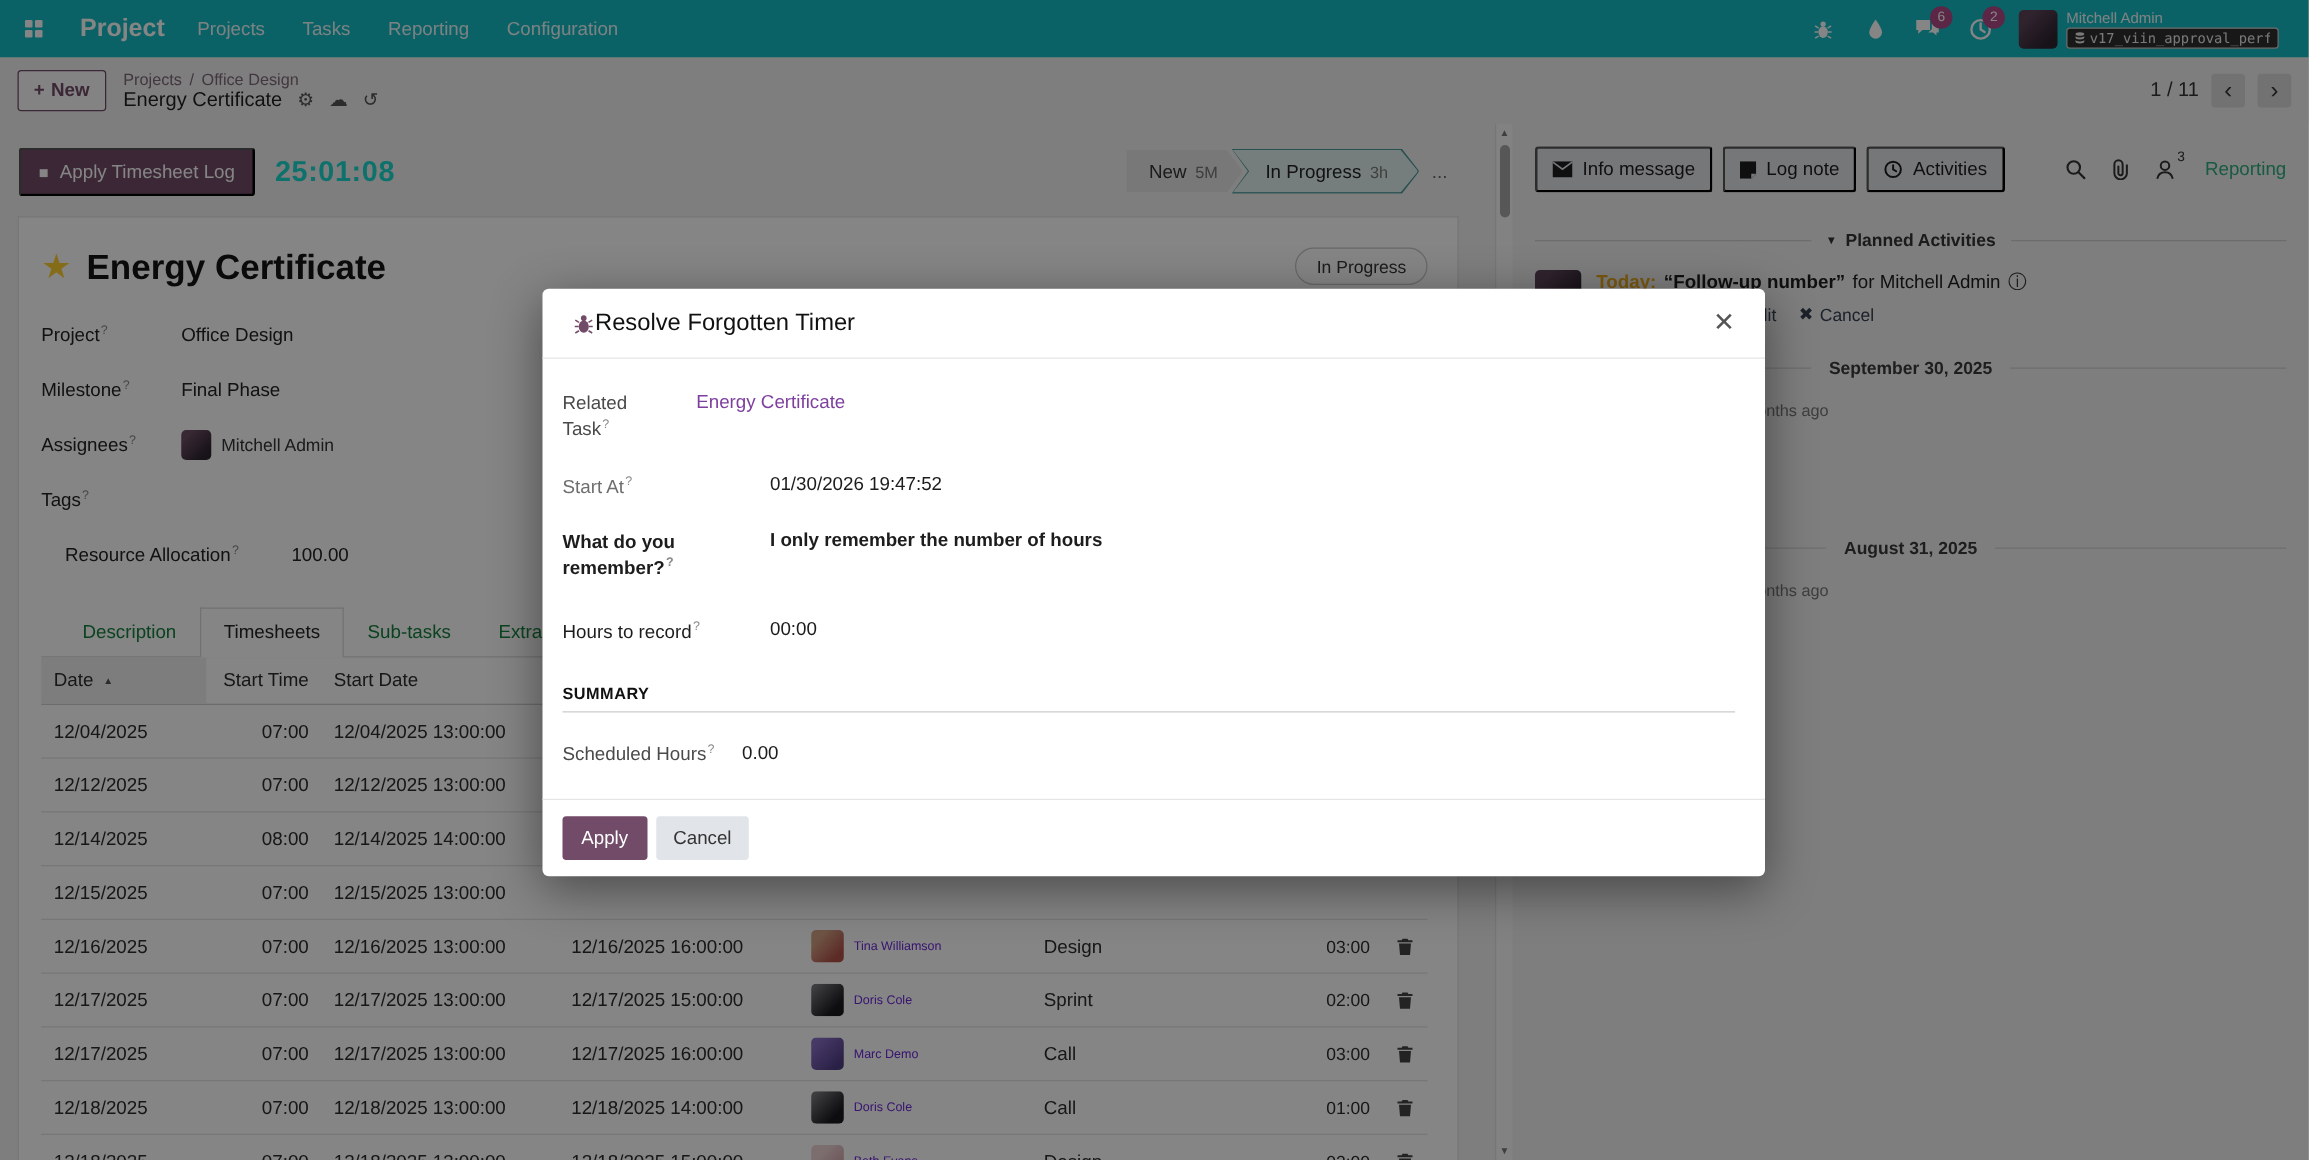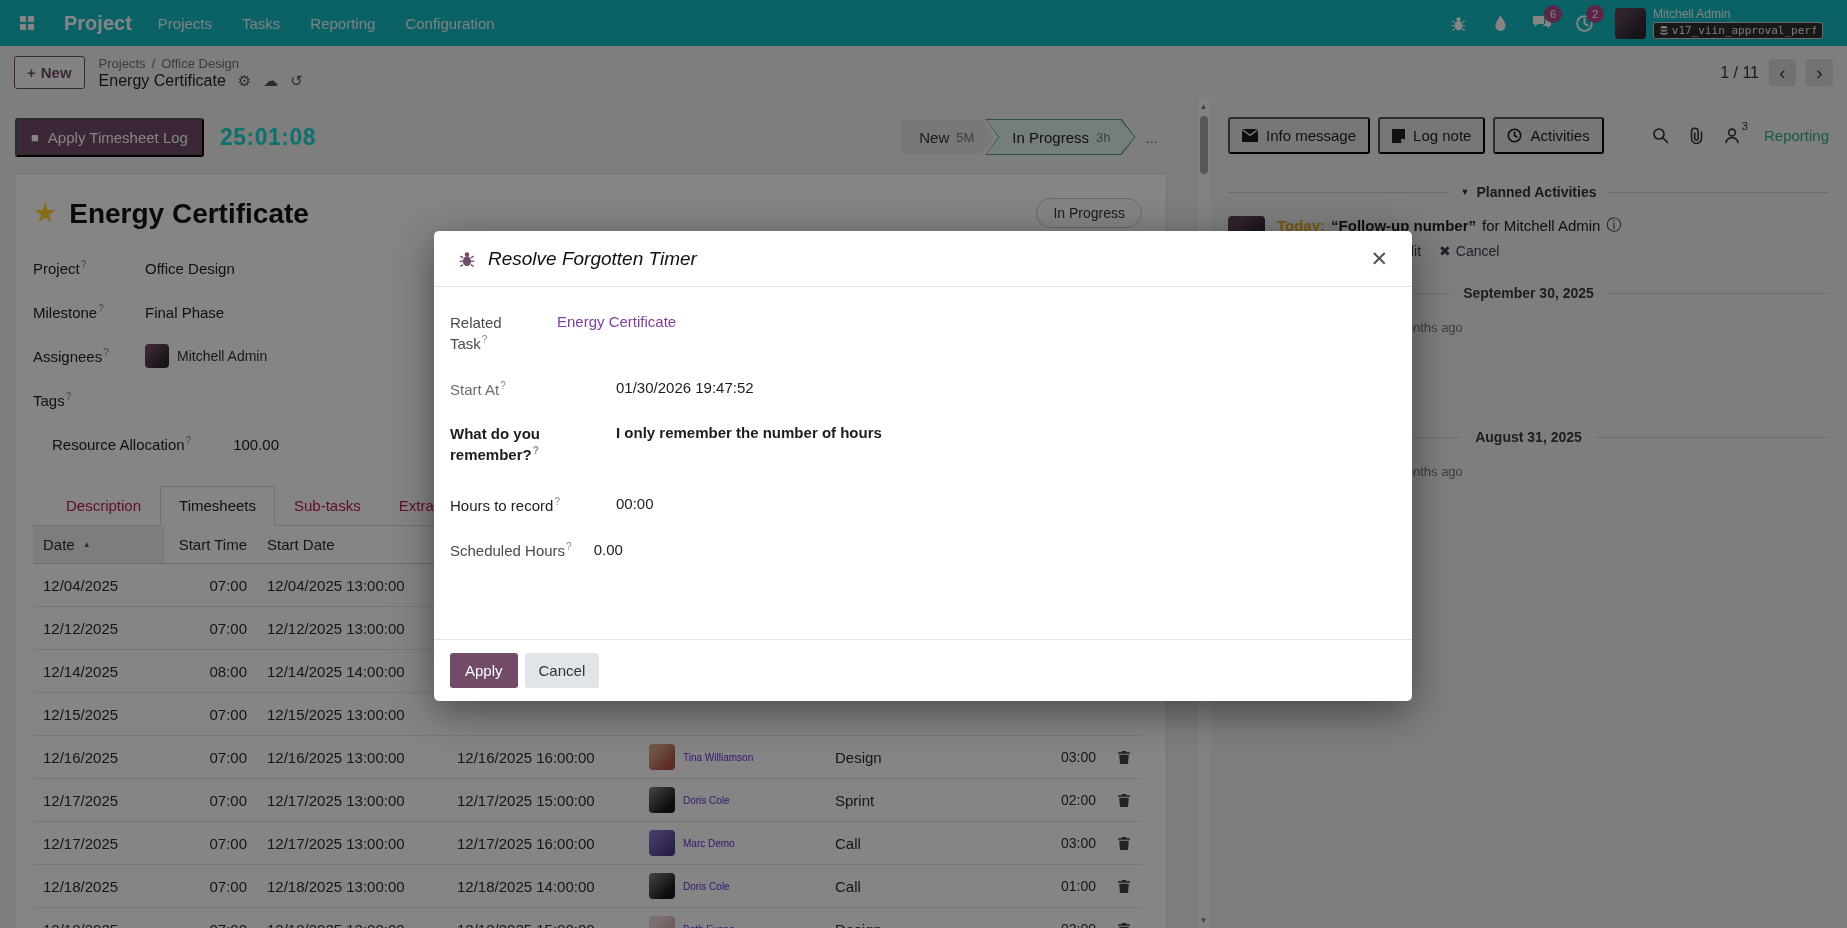--- a/index.html
+++ b/index.html
@@ -89,21 +89,21 @@
   .f-label{min-width:104px;color:#222;font-size:15px;}
   .f-label.wide{min-width:0;margin-right:34px;margin-left:19px;}
   .help::after{content:"?";font-size:10px;color:#888;vertical-align:super;margin-left:1px;}
   .f-value{color:#222;font-size:15px;margin-left:8px;}
   .assignee{display:flex;align-items:center;gap:8px;margin-left:8px;}
   .avatar-xs{width:24px;height:24px;border-radius:4px;background:linear-gradient(135deg,#6b4d63 20%,#2e2330 80%);}
   .assignee .nm{font-size:14px;color:#333;}
 
   
   .tabs{display:flex;margin-top:30px;border-bottom:1px solid #d9d9d9;padding-left:14px;}
-  .tab{padding:10px 18px;font-size:15px;color:#be185d;cursor:pointer;border:1px solid transparent;}
+  .tab{padding:10px 18px;font-size:15px;color:#15803d;cursor:pointer;border:1px solid transparent;}
   .tab.active{background:#fff;border-color:#d9d9d9 #d9d9d9 #fff #d9d9d9;color:#222;margin-bottom:-1px;}
 
   
   .ttable{margin-top:0;}
   .tr{display:grid;grid-template-columns:132px 92px 190px 192px 186px 210px 1fr 36px;
     align-items:center;height:43px;border-bottom:1px solid #e4e4e4;}
   .tr.head{height:38px;border-bottom:1px solid #cfcfcf;font-size:14px;color:#222;}
   .td{padding:0 10px;font-size:15px;color:#2c2c2c;white-space:nowrap;overflow:hidden;}
   .td.num{text-align:right;}
   .head .td{font-weight:normal;}
@@ -143,21 +143,21 @@
   .msg-head{font-size:14px;color:#1d1d1d;white-space:nowrap;display:flex;gap:8px;align-items:baseline;}
   .msg-author{font-weight:bold;}
   .msg-ago{color:#777;font-size:13px;}
   .msg-body{margin-top:22px;font-size:15px;padding-left:54px;white-space:nowrap;}
   .stage-link{color:#2f7dd1;cursor:pointer;}
   .stage-note{color:#555;font-style:italic;}
 
   
   .modal{position:absolute;left:434px;top:231px;width:978px;height:470px;background:#fff;border-radius:5px;
     box-shadow:0 10px 40px rgba(0,0,0,.45);z-index:10;display:flex;flex-direction:column;}
-  .m-head{height:56px;border-bottom:1px solid #e5e5e5;display:flex;align-items:center;padding:0 24px;gap:12px;font-style:italic;}
+  .m-head{height:56px;border-bottom:1px solid #e5e5e5;display:flex;align-items:center;padding:0 24px;}
   .m-bug{color:#714B67;display:flex;}
   .m-title{font-size:19px;color:#111;}
   .m-close{margin-left:auto;color:#555;font-size:21px;cursor:pointer;line-height:1;}
   .m-body{padding:26px 24px 0 16px;flex:1;}
   .m-row{display:flex;margin-bottom:24px;align-items:flex-start;}
   .m-label{width:150px;flex:0 0 auto;font-size:15px;color:#4a4a4a;line-height:1.35;}
   .m-label.muted{color:#6e6e6e;}
   .m-label.strong{color:#1d1d1d;}
   .m-row.related .m-label{width:91px;}
   .m-value{font-size:15px;color:#1d1d1d;margin-left:16px;}
@@ -640,20 +640,21 @@
         <span class="m-value">01/30/2026 19:47:52</span>
       </div>
       <div class="m-row" style="margin-bottom:30px;font-weight:bold;">
         <span class="m-label strong help">What do you remember?</span>
         <span class="m-value">I only remember the number of hours</span>
       </div>
       <div class="m-row">
         <span class="m-label strong help">Hours to record</span>
         <span class="m-value">00:00</span>
       </div>
+      <div class="m-summary-h">SUMMARY</div>
       <div class="m-sum-row">
         <span class="m-sum-label help">Scheduled Hours</span>
         <span class="m-sum-val">0.00</span>
       </div>
     </div>
     <div class="m-foot">
       <button class="btn-primary">Apply</button>
       <button class="btn-secondary">Cancel</button>
     </div>
   </div>

